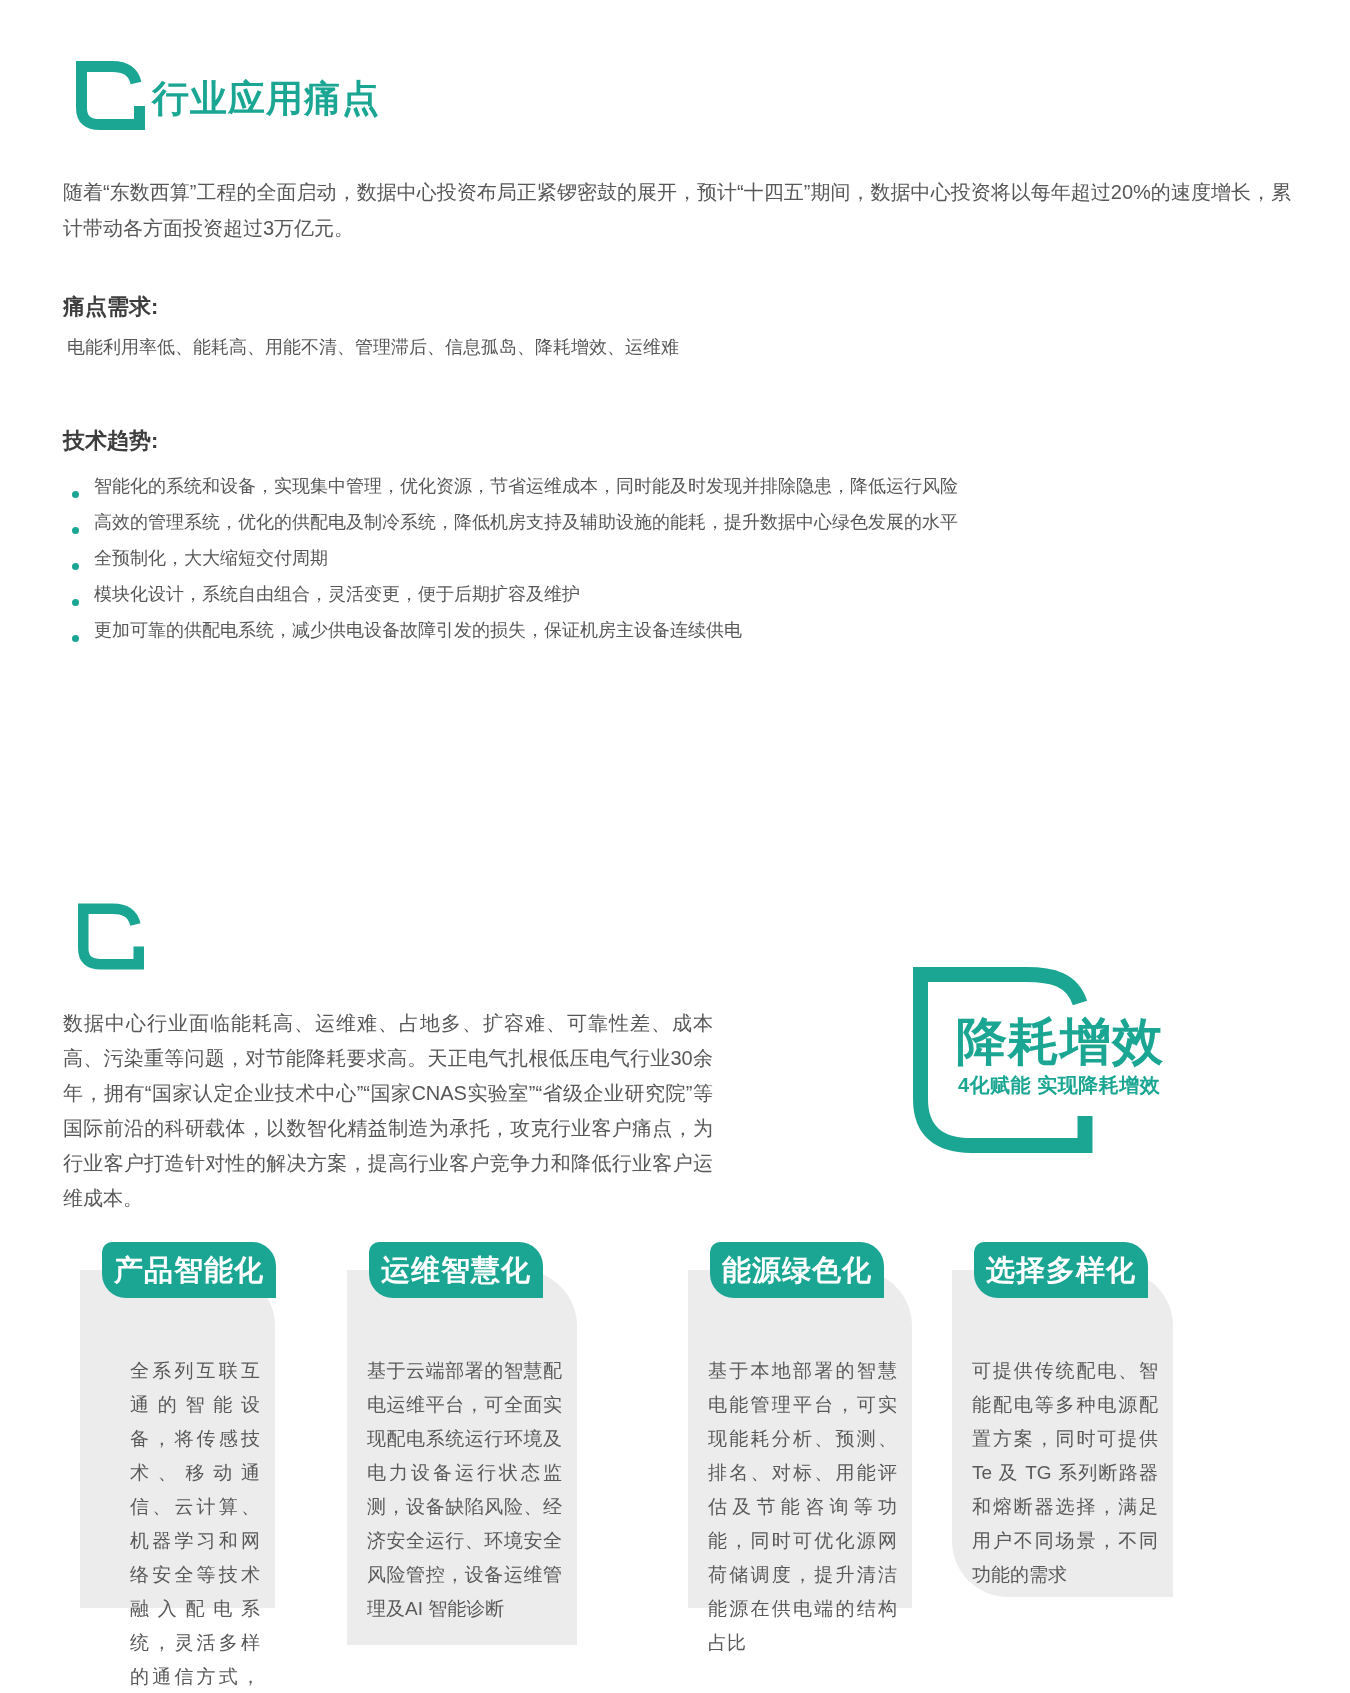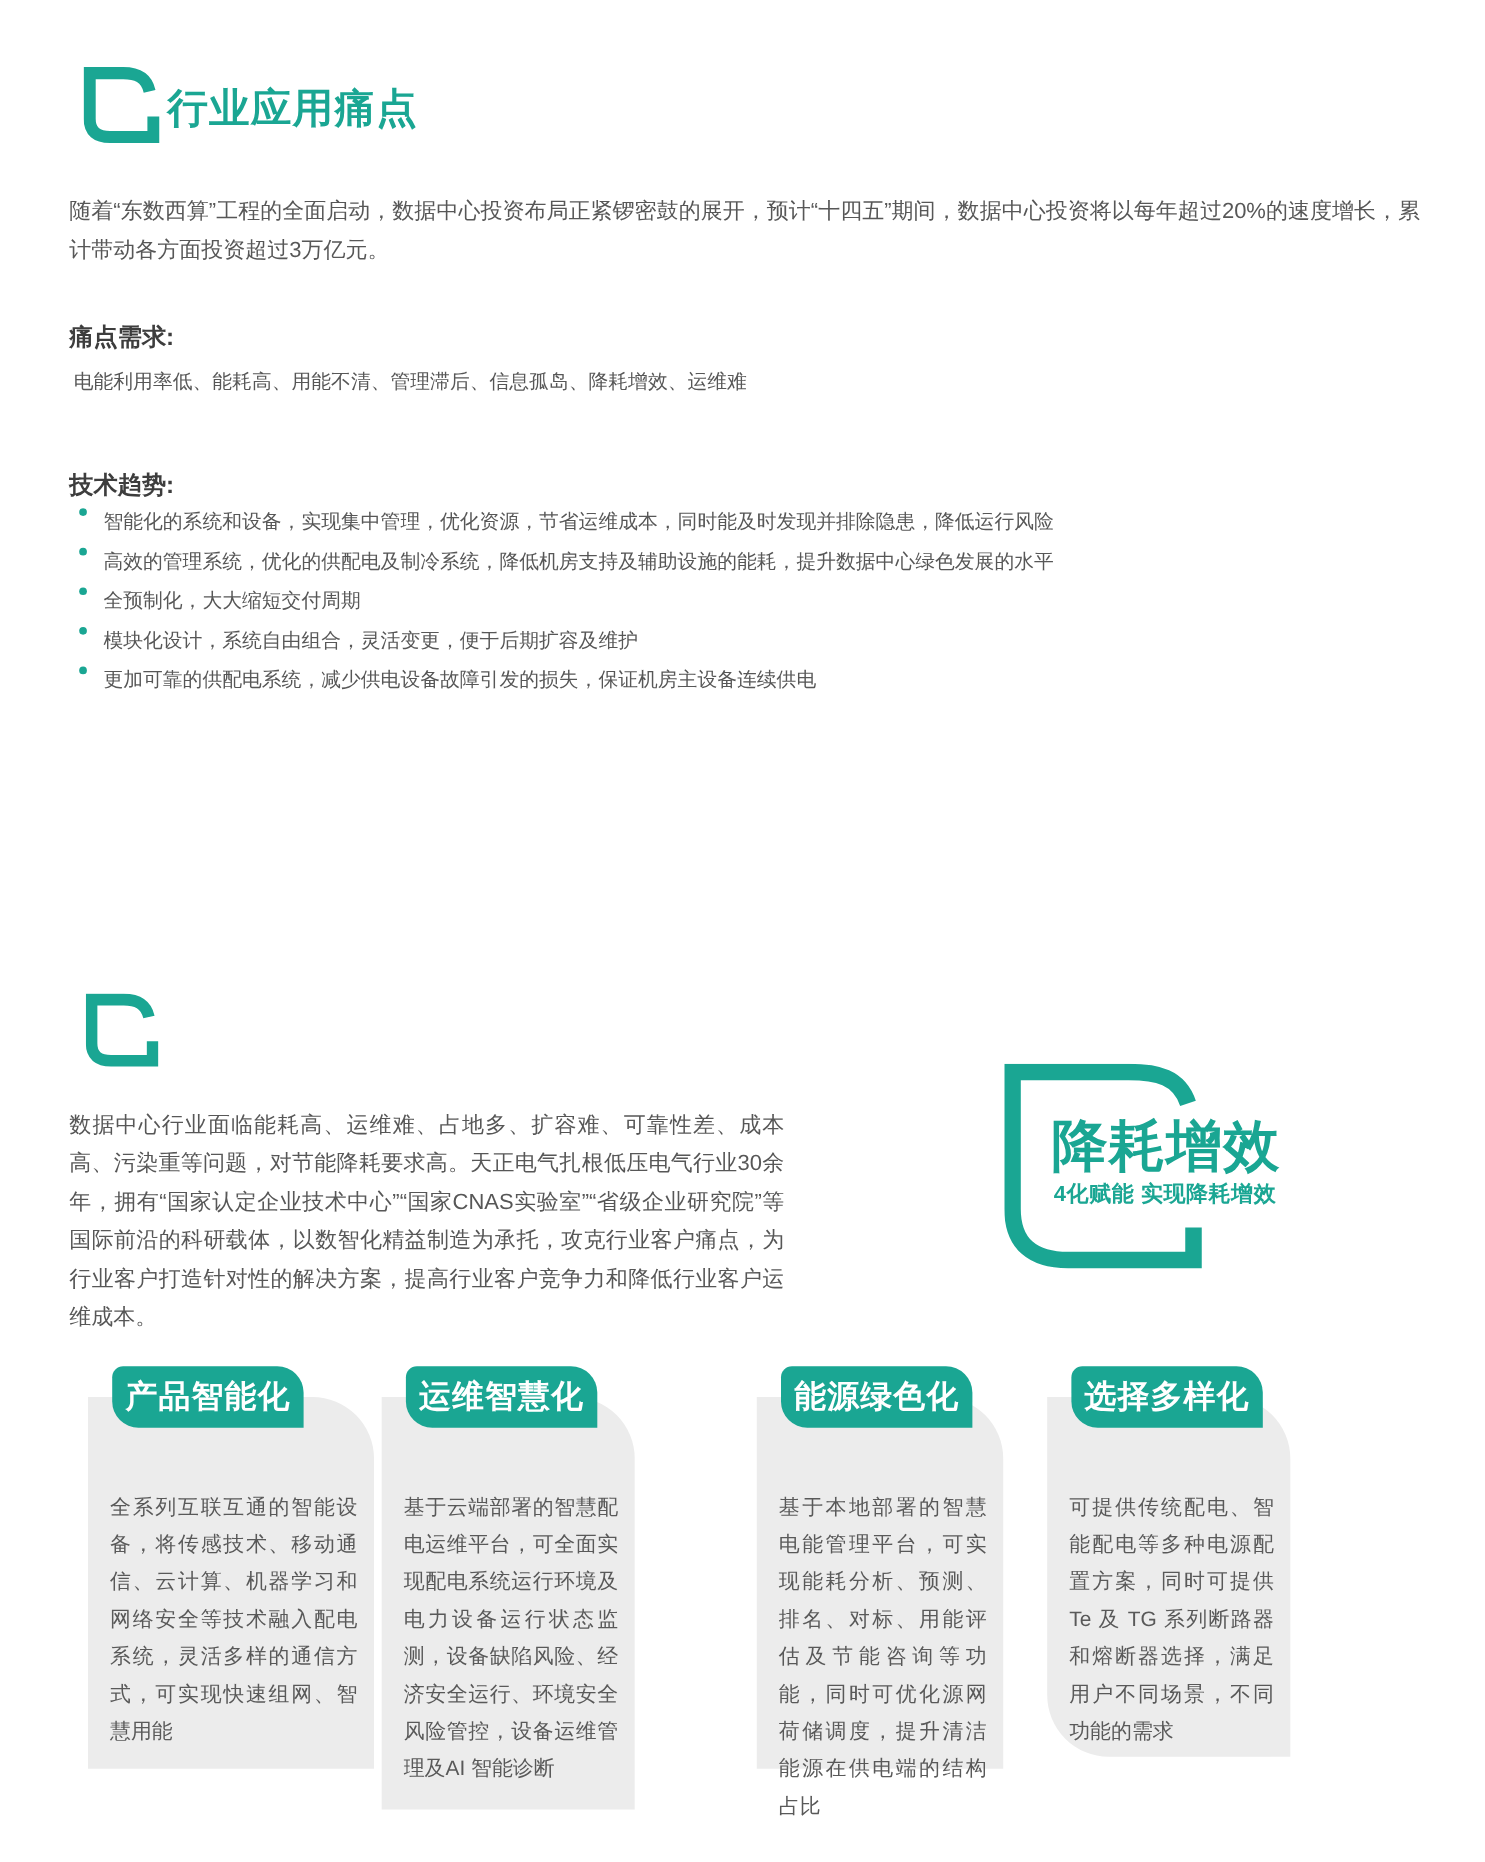--- a/index.html
+++ b/index.html
@@ -15,21 +15,21 @@
   .page{position:relative;width:1350px;height:1693px;background:#fff;overflow:hidden;}
 
   .sec-icon{position:absolute;}
   .sec-title{position:absolute;color:var(--teal);font-size:37px;font-weight:bold;letter-spacing:1px;white-space:nowrap;z-index:2;}
 
   .para{position:absolute;color:var(--body);font-size:20px;line-height:36px;text-align:justify;}
   .subhead{position:absolute;color:var(--dark);font-size:22px;font-weight:bold;white-space:nowrap;}
   .plainline{position:absolute;color:var(--body);font-size:18px;white-space:nowrap;}
 
   .trend-list{position:absolute;left:63px;top:462px;list-style:none;}
-  .trend-list li{display:flex;align-items:flex-start;height:36px;}
+  .trend-list li{display:flex;align-items:flex-end;height:36px;}
   .trend-list .dot{width:7px;height:7px;border-radius:50%;background:var(--teal);margin-left:9px;flex:0 0 auto;}
   .trend-list .txt{margin-left:15px;color:var(--body);font-size:18px;white-space:nowrap;}
 
   .callout-title{position:absolute;left:956px;top:1008px;color:var(--teal);font-size:51px;font-weight:800;letter-spacing:1px;white-space:nowrap;z-index:2;}
   .callout-sub{position:absolute;left:958px;top:1072px;color:var(--teal);font-size:20px;font-weight:700;letter-spacing:0.5px;white-space:nowrap;z-index:2;}
 
   .card{position:absolute;top:1270px;background:var(--cardbg);border-radius:0 56px 0 0;}
   .card.last{border-radius:0 56px 0 56px;}
   .card .badge{position:absolute;top:-28px;left:22px;height:56px;line-height:56px;padding:0 12px;
     background:var(--teal);color:#fff;font-size:29px;font-weight:bold;letter-spacing:1px;
@@ -81,21 +81,21 @@
   </svg>
 
   <p class="para" style="left:63px;top:1006px;width:650px;line-height:35px;">数据中心行业面临能耗高、运维难、占地多、扩容难、可靠性差、成本高、污染重等问题，对节能降耗要求高。天正电气扎根低压电气行业30余年，拥有“国家认定企业技术中心”“国家CNAS实验室”“省级企业研究院”等国际前沿的科研载体，以数智化精益制造为承托，攻克行业客户痛点，为行业客户打造针对性的解决方案，提高行业客户竞争力和降低行业客户运维成本。</p>
 
   <svg class="sec-icon" style="left:913px;top:967px;" width="181" height="187" viewBox="0 0 181 187">
     <path d="M167,36 C159,12 139,7.5 113,7.5 L7.5,7.5 L7.5,132 C7.5,164 26,178.5 58,178.5 L172,178.5 L172,149" fill="none" stroke="#1AA693" stroke-width="15" stroke-linejoin="miter"></path>
   </svg>
   <h2 class="callout-title">降耗增效</h2>
   <div class="callout-sub">4化赋能 实现降耗增效</div>
 
-  <div class="card" style="left:80px;width:260px;height:338px;">
+  <div class="card" style="left:80px;width:195px;height:338px;padding-left:30px;">
     <div class="badge">产品智能化</div>
     <p class="body">全系列互联互通的智能设备，将传感技术、移动通信、云计算、机器学习和网络安全等技术融入配电系统，灵活多样的通信方式，可实现快速组网、智慧用能</p>
   </div>
 
   <div class="card" style="left:347px;width:230px;height:375px;">
     <div class="badge">运维智慧化</div>
     <p class="body">基于云端部署的智慧配电运维平台，可全面实现配电系统运行环境及电力设备运行状态监测，设备缺陷风险、经济安全运行、环境安全风险管控，设备运维管理及AI 智能诊断</p>
   </div>
 
   <div class="card" style="left:688px;width:224px;height:338px;">

